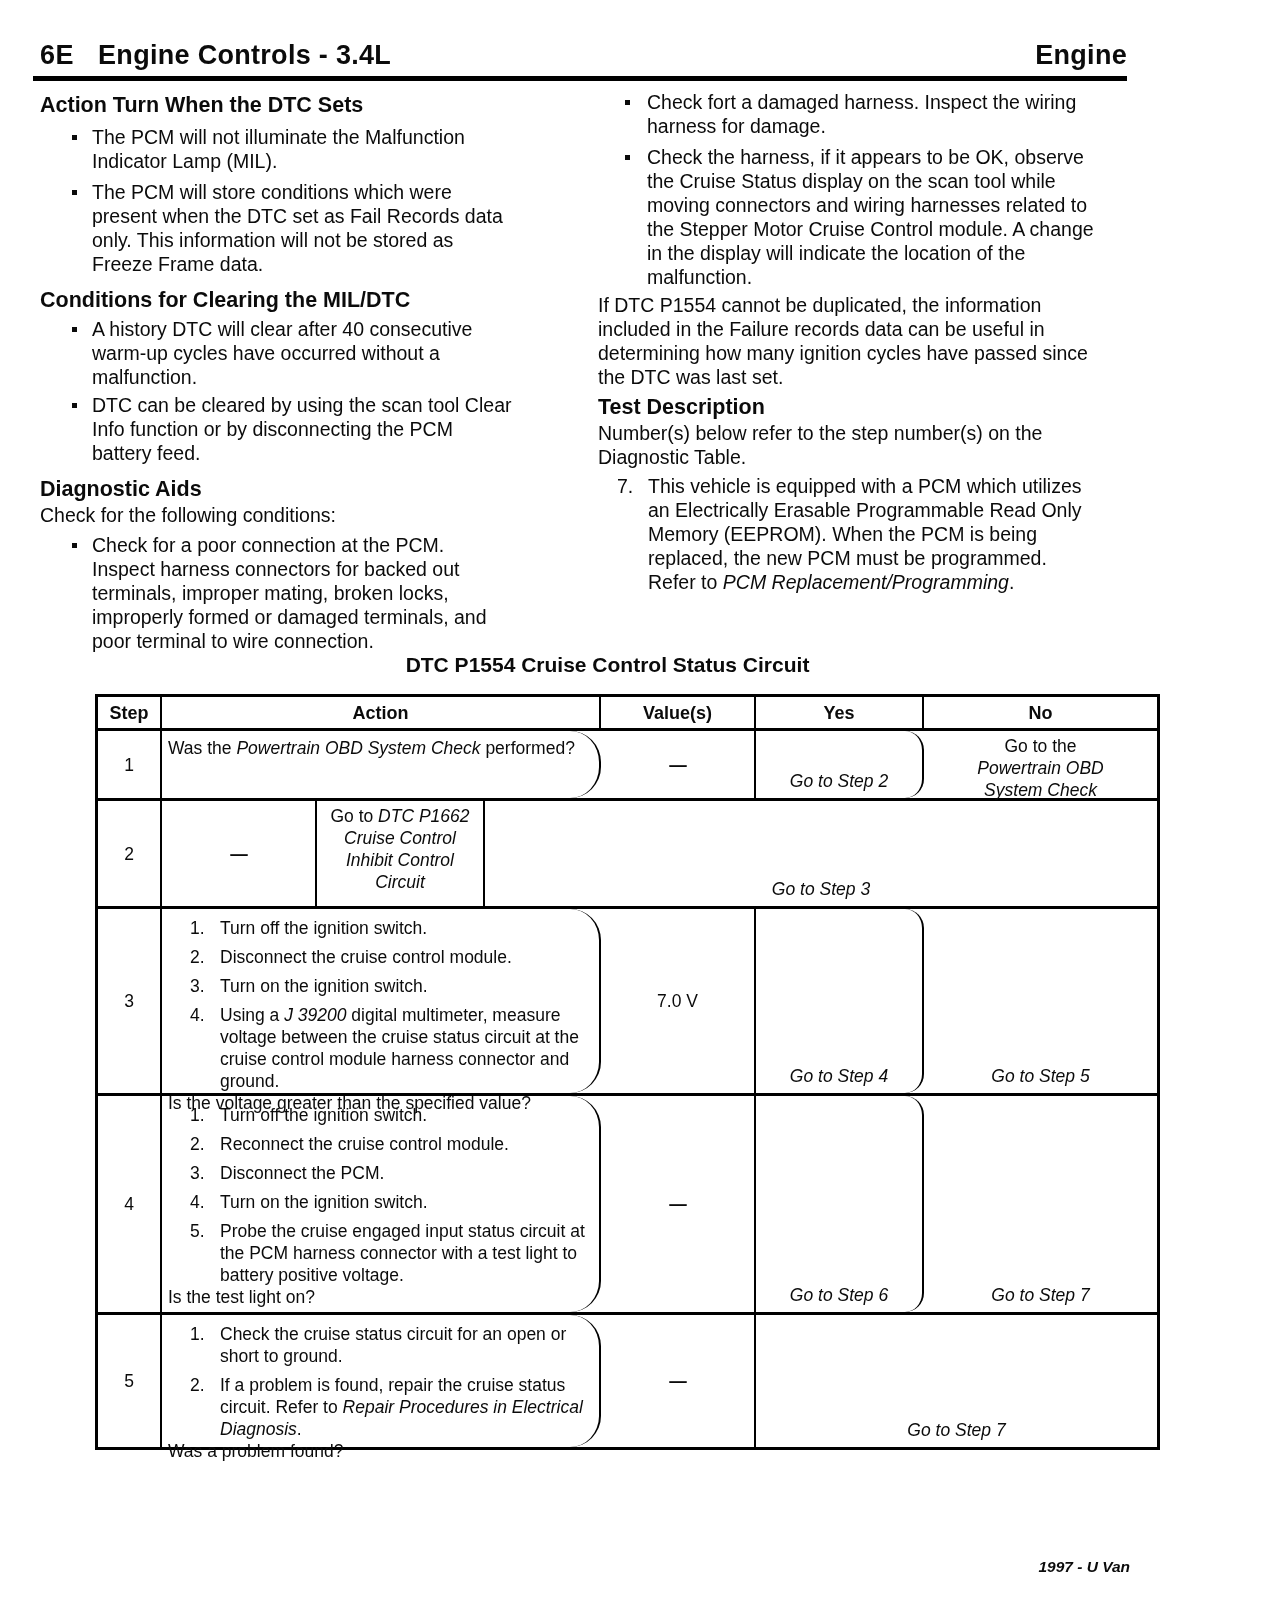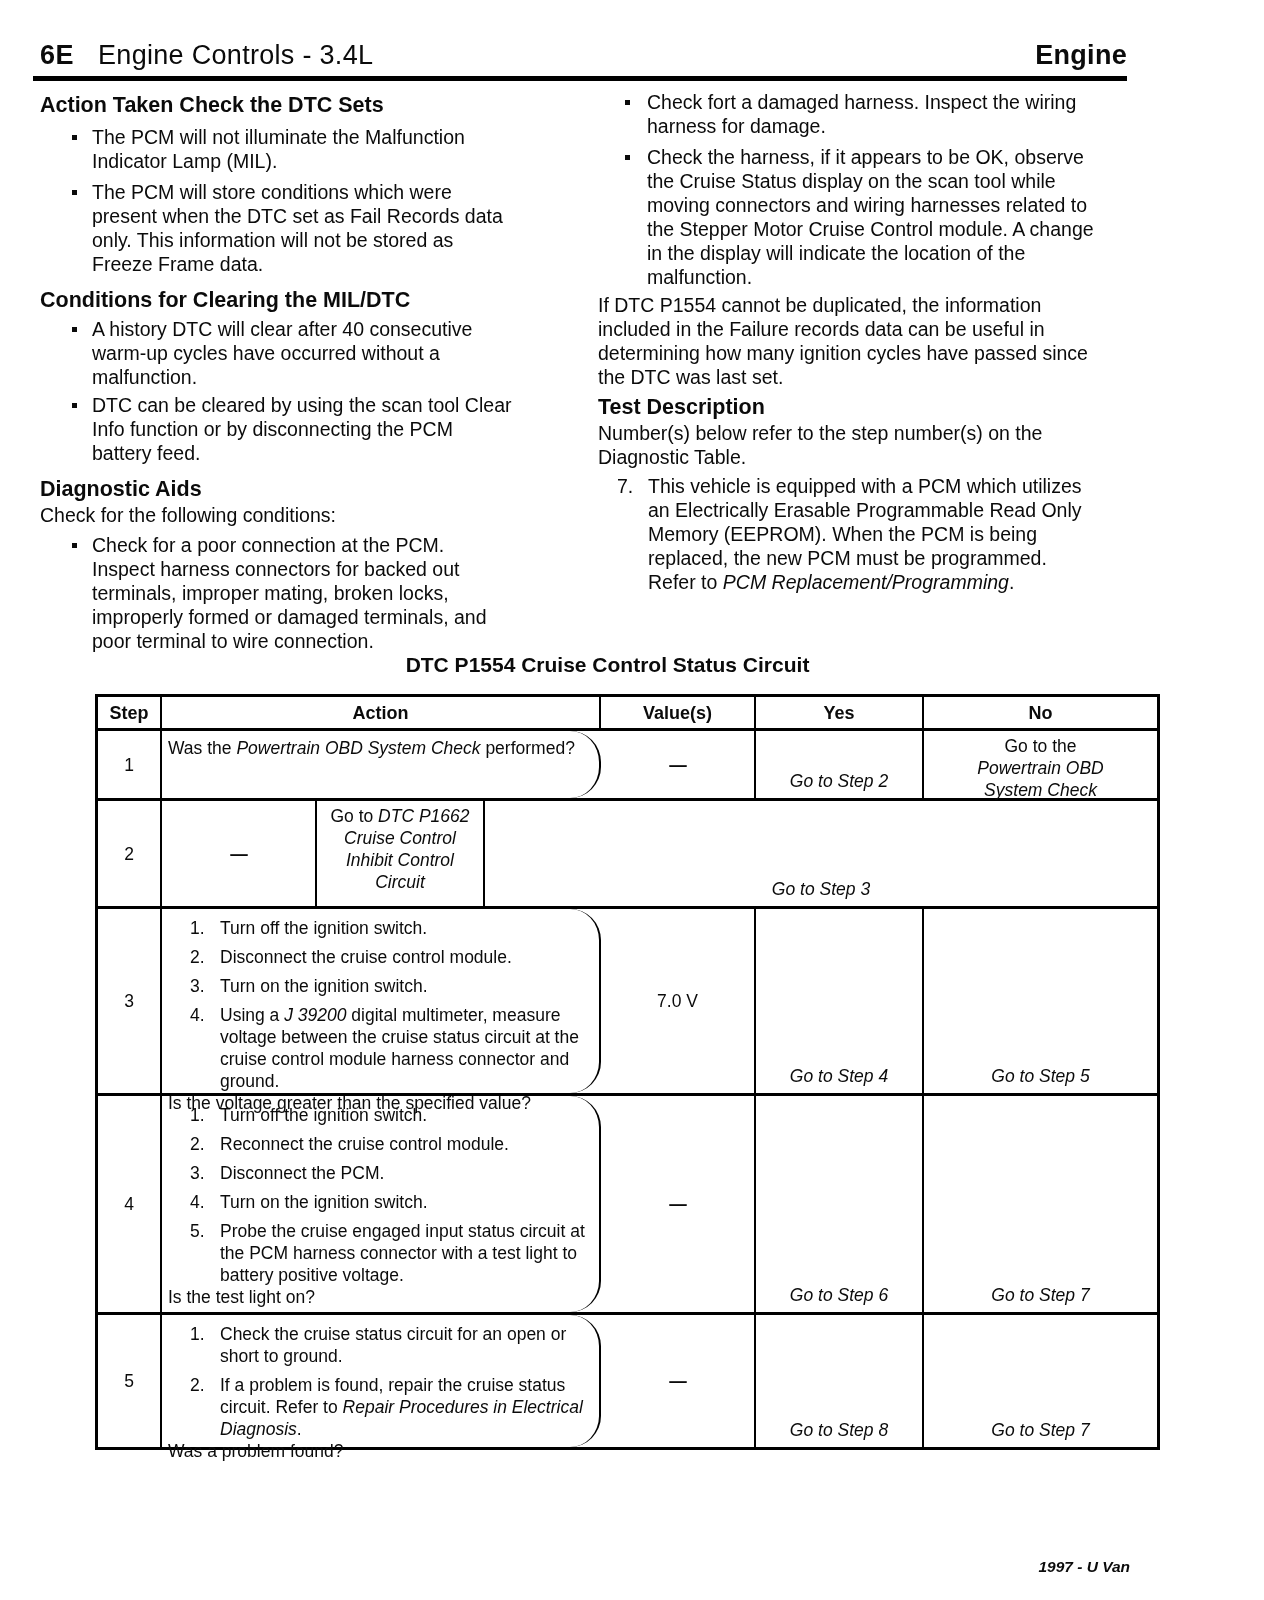--- a/index.html
+++ b/index.html
@@ -8,21 +8,21 @@
   #page {
     position:relative; width:1264px; height:1600px; background:#ffffff;
     overflow:hidden; margin:0 auto;
     -webkit-font-smoothing:antialiased;
   }
 
   
   #page-header { position:absolute; left:33px; top:40px; width:1094px; }
   .ph-row { display:flex; align-items:baseline; }
   .ph-code { font-weight:bold; font-size:27px; margin-left:7px; letter-spacing:.5px; }
-  .ph-title { font-weight:normal; font-size:27px; margin-left:24px; letter-spacing:.3px; }
+  .ph-title { font-weight:bold; font-size:27px; margin-left:24px; letter-spacing:.3px; }
   .ph-right { font-weight:bold; font-size:27px; margin-left:auto; letter-spacing:.3px; }
   .ph-rule { height:5px; background:#000; margin-top:5px; }
 
   
   .col { position:absolute; top:88px; }
   #col-left  { left:40px;  width:472px; }
   #col-right { left:598px; width:500px; }
   .body-text { font-size:19.5px; line-height:24px; }
   h3.sec { font-size:21.5px; font-weight:bold; line-height:26px; }
 
@@ -85,21 +85,21 @@
   .action-cell { padding:6px 6px 5px 6px; display:flex; flex-direction:column;border-radius:31px; }
   .action-cell .q-top { }
   .action-cell .q-bottom { margin-top:auto; }
   .a-item { display:flex; margin-top:7px; }
   .a-item:first-child { margin-top:2px; }
   .a-item .inum { flex:0 0 30px; margin-left:22px; }
   .a-item .itext{ flex:1 1 auto; }
 
   .goto-cell { display:flex; flex-direction:column; padding:4px 6px 6px 6px;
                text-align:center; align-items:center; }
-  .v-bottom { justify-content:flex-end; }
+  .v-bottom { justify-content:flex-end;border-radius:19px; }
   .v-top    { justify-content:flex-start; }
   .goto-cell .inner { max-width:146px; }
 
   
   #page-footer { position:absolute; right:134px; top:1558px;
     font-size:15.5px; font-weight:bold; font-style:italic; }
 </style>
 </head>
 <body>
 
@@ -108,21 +108,21 @@
   <div id="page-header">
     <div class="ph-row">
       <span class="ph-code">6E</span>
       <span class="ph-title">Engine Controls - 3.4L</span>
       <span class="ph-right">Engine</span>
     </div>
     <div class="ph-rule"></div>
   </div>
 
   <div id="col-left" class="col body-text">
-    <h3 class="sec" id="lh1">Action Taken Check the DTC Sets</h3>
+    <h3 class="sec" id="lh1">Action Turn When the DTC Sets</h3>
     <div class="bullet" id="lb1">
       <span class="sq"></span>
       <span class="bt">The PCM will not illuminate the Malfunction Indicator Lamp (MIL).</span>
     </div>
     <div class="bullet" id="lb2">
       <span class="sq"></span>
       <span class="bt">The PCM will store conditions which were present when the DTC set as Fail Records data only. This information will not be stored as Freeze Frame data.</span>
     </div>
 
     <h3 class="sec" id="lh2">Conditions for Clearing the MIL/DTC</h3>
@@ -279,23 +279,20 @@
           </div>
           <div class="a-item">
             <span class="inum">2.</span>
             <span class="itext"><span>If a problem is found, repair the cruise status circuit. Refer to </span><span class="it">Repair Procedures in Electrical Diagnosis</span><span>.</span></span>
           </div>
           <div class="q-bottom">Was a problem found?</div>
         </div>
         <div class="cell c-value value-cell">
             <span class="dash">—</span>
           </div>
-        <div class="cell c-yes goto-cell v-bottom">
-            <span class="it">Go to Step 8</span>
-          </div>
         <div class="cell c-no goto-cell v-bottom">
             <span class="it">Go to Step 7</span>
           </div>
       </div>
 
     </div>
   </div>
 
   <div id="page-footer">1997 - U Van</div>
 

